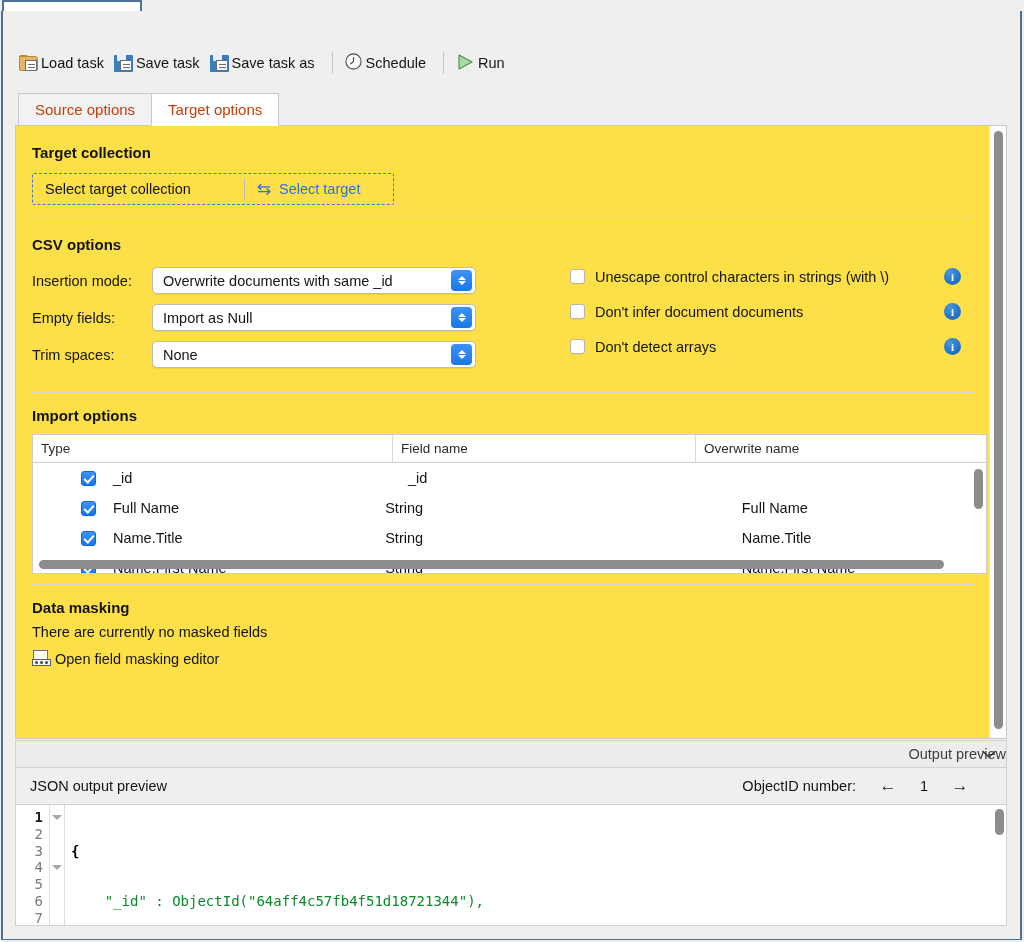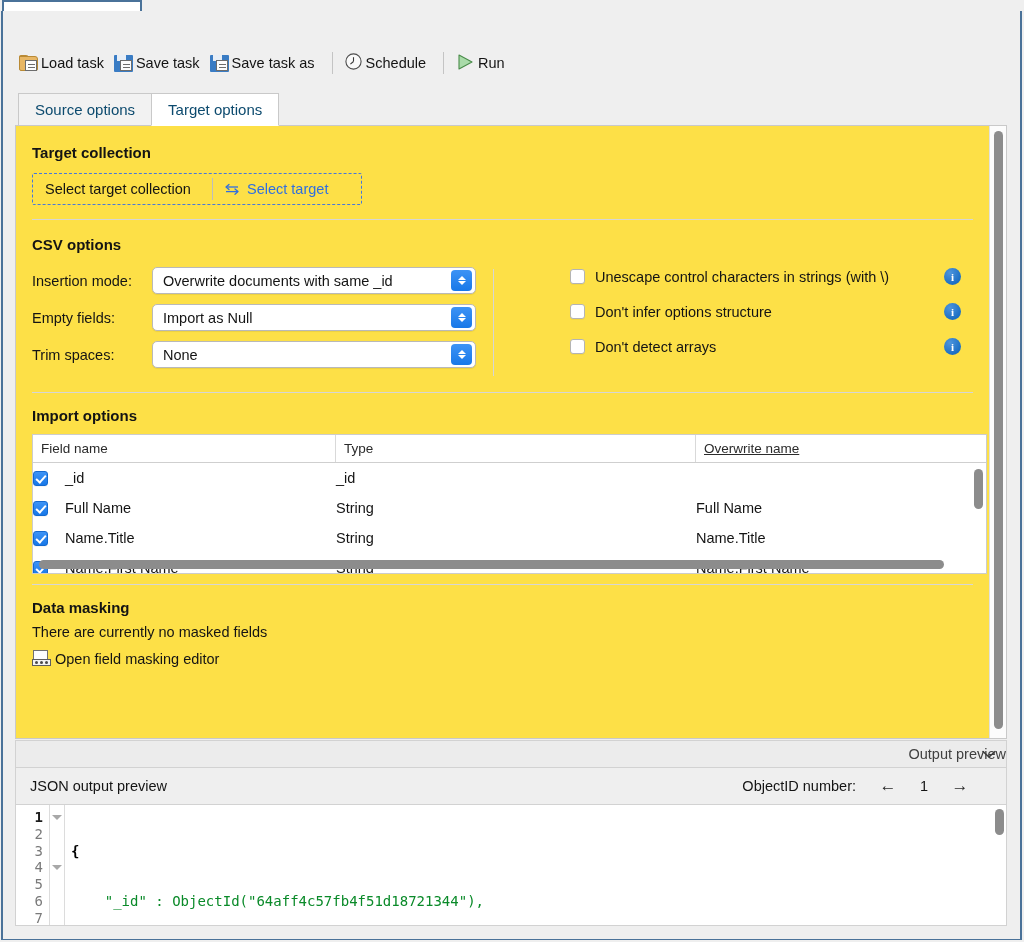--- a/index.html
+++ b/index.html
@@ -120,21 +120,21 @@
     position: absolute; left: 3px; top: 88px;
     width: 1017px; height: 38px;
     background: #efefef;
     padding-left: 15px;
     display: flex; align-items: flex-end;
   }
   .otab {
     height: 33px; min-width: 110px;
     padding: 0 16px;
     display: flex; align-items: center; justify-content: center;
-    font-size: 15px; color: #0c4a6e;
+    font-size: 15px; color: #c2410c;
     background: #f2f2f2;
     border: 1px solid #c9c9c9;
     border-bottom: 1px solid #c9c9c9;
     margin-right: -1px;
     cursor: pointer;
   }
   .otab.active {
     background: #ffffff;
     border-bottom-color: #ffffff;
     z-index: 2;
@@ -159,21 +159,21 @@
     font-size: 15px; font-weight: bold; color: #141414;
   }
   .hr {
     height: 1px; background: #d6d6d6; margin: 0;
   }
 
   
   .tc-block { padding: 18px 18px 0 16px; }
   .tc-selector {
     margin-top: 12px;
-    width: 330px; height: 32px;
+    width: 362px; height: 32px;
     border: 1.6px dashed #4477dd;
     border-radius: 2px;
     display: flex; align-items: center;
     background: transparent;
   }
   .tc-left {
     flex: 1; padding-left: 12px;
     font-size: 14.5px; color: #141414;
     cursor: pointer;
   }
@@ -259,24 +259,24 @@
     border-bottom: 1px solid #cfcfcf;
     background: #ffffff;
   }
   .th {
     font-size: 13.5px; color: #2b2b2b;
     display: flex; align-items: center; padding-left: 8px;
     border-right: 1px solid #d9d9d9;
   }
   .th.c1 { width: 303px; }
   .th.c2 { width: 360px; }
-  .th.c3 { width: 290px; border-right: none; text-decoration: underline; }
+  .th.c3 { width: 290px; border-right: none; }
   .tbody { position: relative; }
   .trow { display: flex; height: 30px; align-items: center; }
-  .td { font-size: 14.5px; color: #141414; padding-left: 0; display: flex; align-items: center; }
+  .td { font-size: 14.5px; color: #141414; padding-left: 24px; display: flex; align-items: center; margin-left: 24px; }
   .td.c1 { width: 303px; }
   .td.c2 { width: 360px; }
   .td.c3 { width: 290px; }
   .cbox.checked {
     background: linear-gradient(#3d93f5,#1878e8);
     border-color: #1369cf;
     position: relative;
   }
   .cbox.checked::after {
     content: ""; position: absolute;
@@ -569,42 +569,42 @@
           <div class="csv-divider"></div>
 
           <div class="csv-right">
             <div class="cb-row">
               <span class="cbox"></span>
               <span class="cb-label">Unescape control characters in strings (with \)</span>
               <span class="ic-info">i</span>
             </div>
             <div class="cb-row">
               <span class="cbox"></span>
-              <span class="cb-label">Don't infer options structure</span>
+              <span class="cb-label">Don't infer document documents</span>
               <span class="ic-info">i</span>
             </div>
             <div class="cb-row">
               <span class="cbox"></span>
               <span class="cb-label">Don't detect arrays</span>
               <span class="ic-info">i</span>
             </div>
           </div>
         </div>
       </div>
 
       <div style="padding:0 18px 0 16px">
           <div class="hr"></div>
         </div>
 
       <div class="imp-block">
         <div class="sect-title">Import options</div>
         <div class="table-wrap">
           <div class="thead">
+            <div class="th c2">Type</div>
             <div class="th c1">Field name</div>
-            <div class="th c2">Type</div>
             <div class="th c3">Overwrite name</div>
           </div>
           <div class="tbody">
             <div class="trow">
               <div class="td c1">
                   <span class="cbox checked"></span>
                   <span style="margin-left:7px">_id</span>
                 </div>
               <div class="td c3">_id</div>
             </div>

